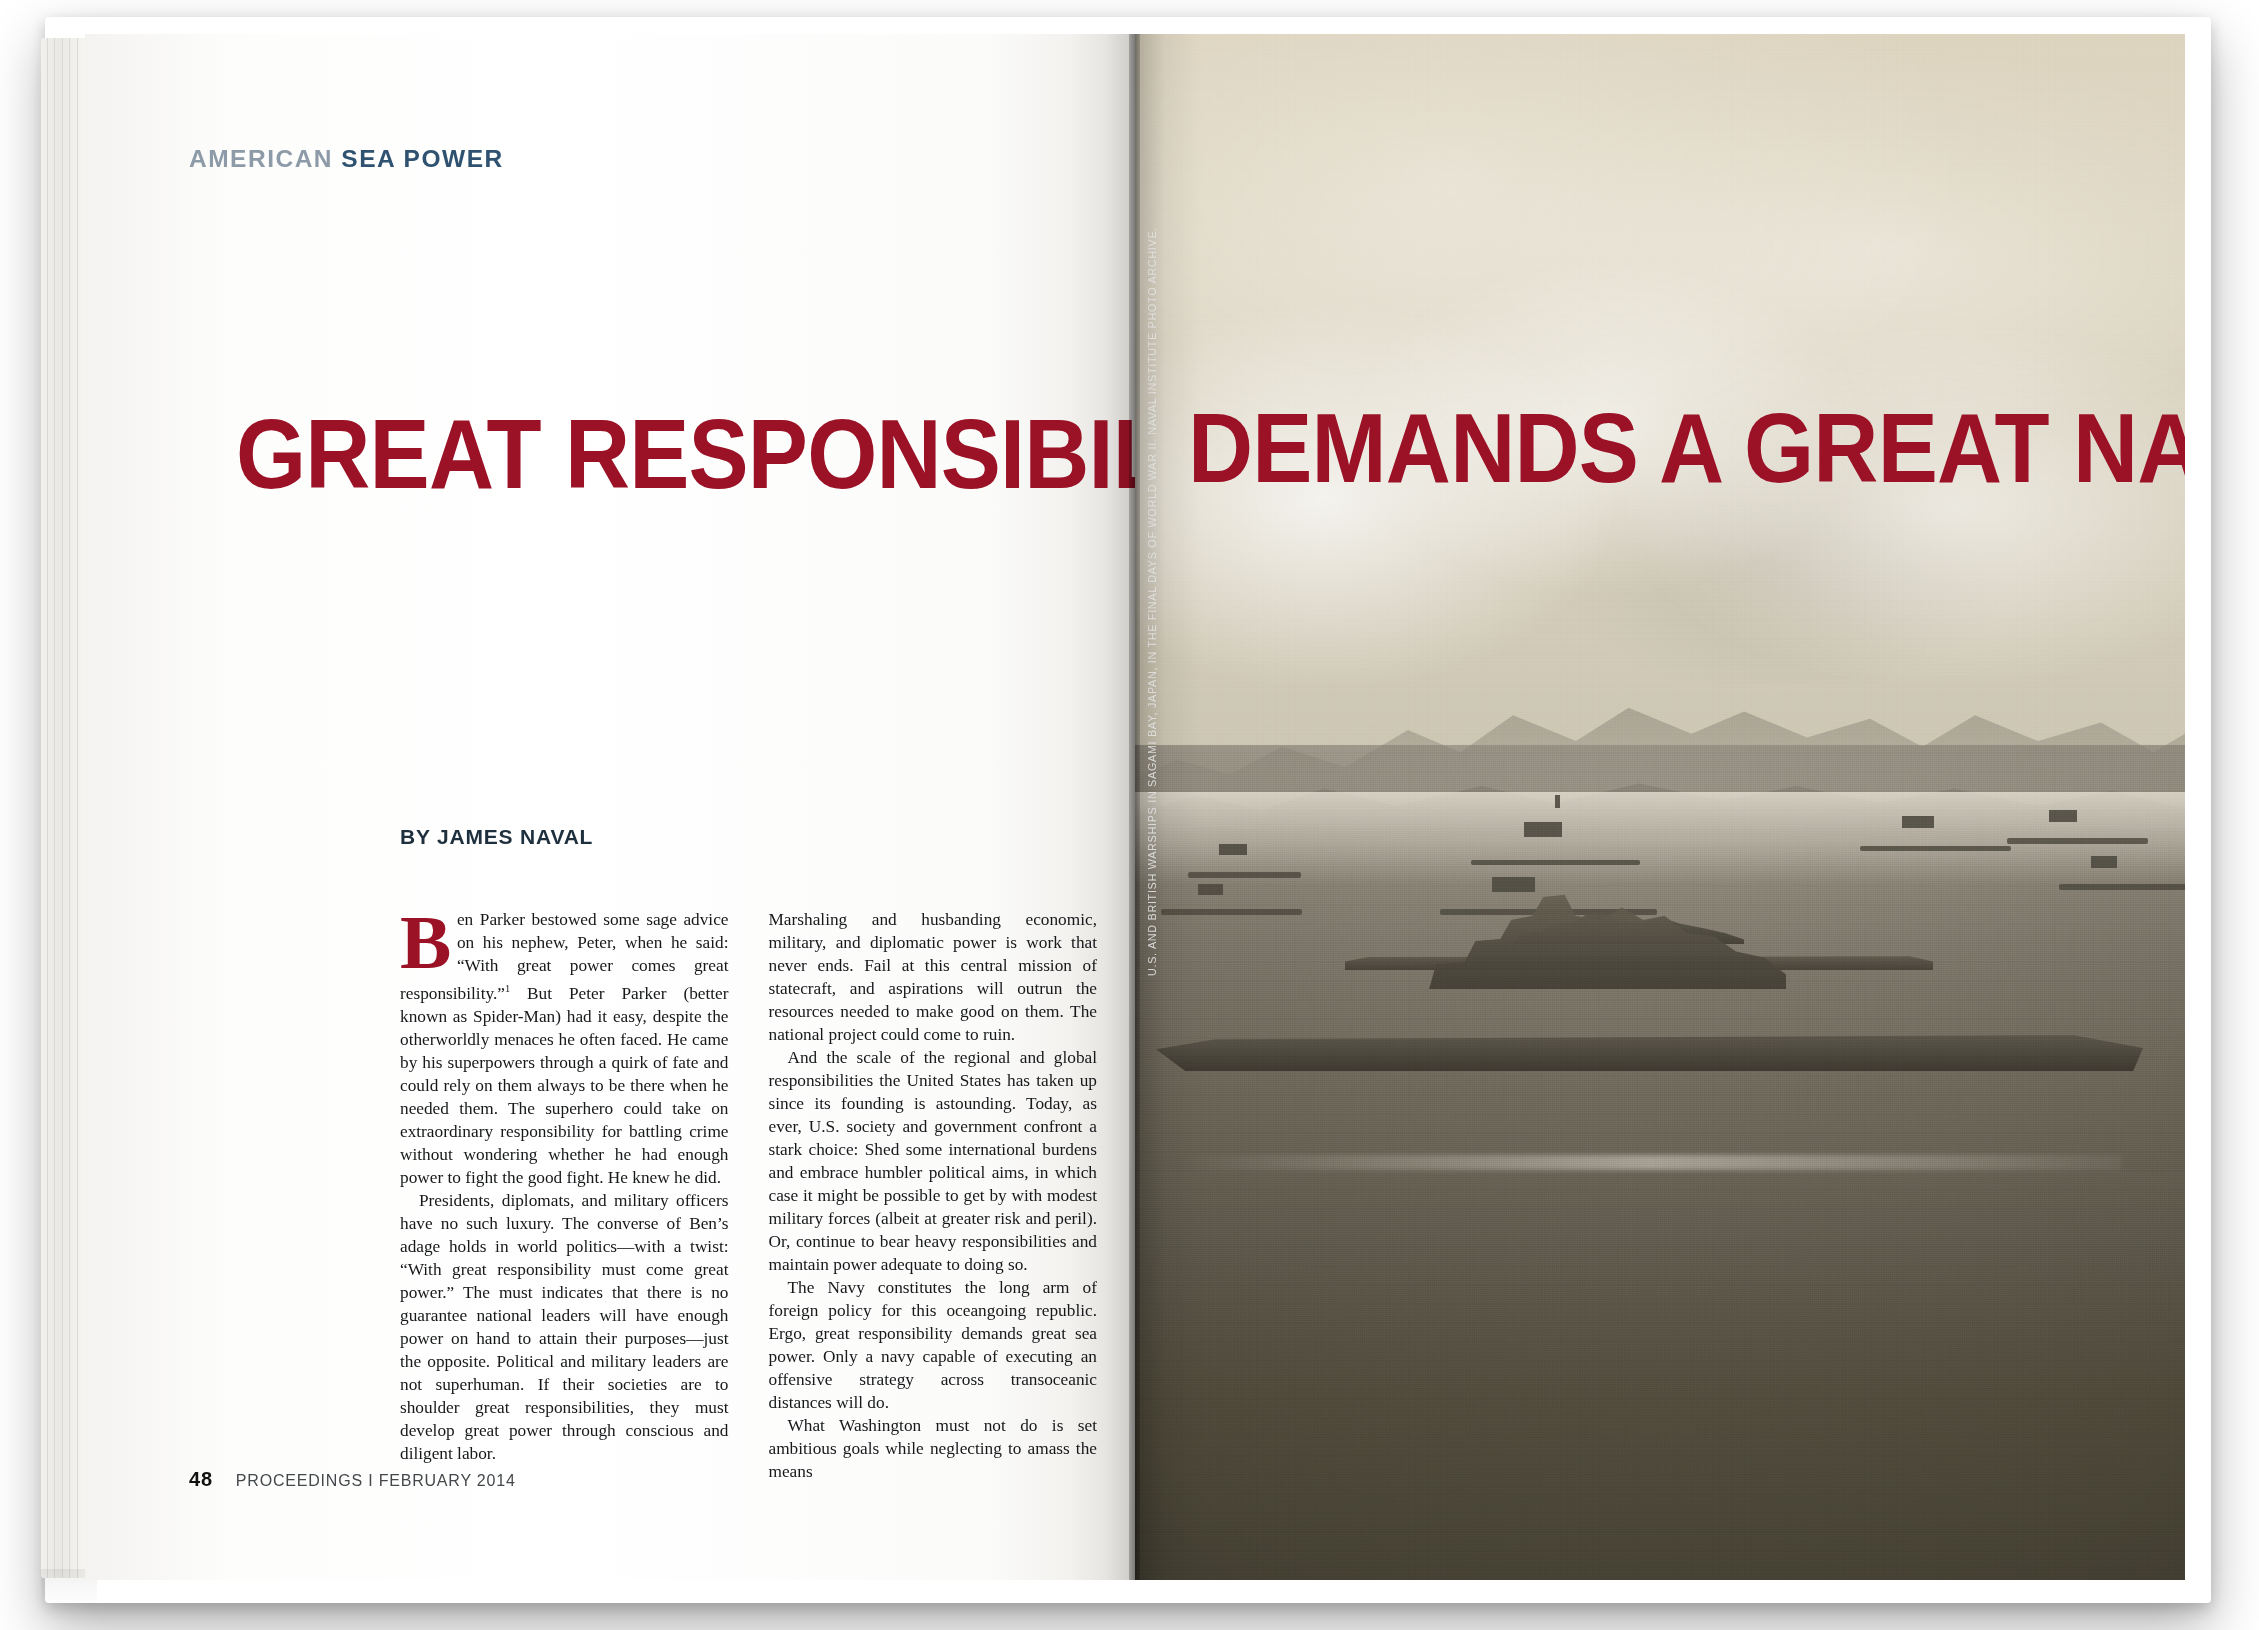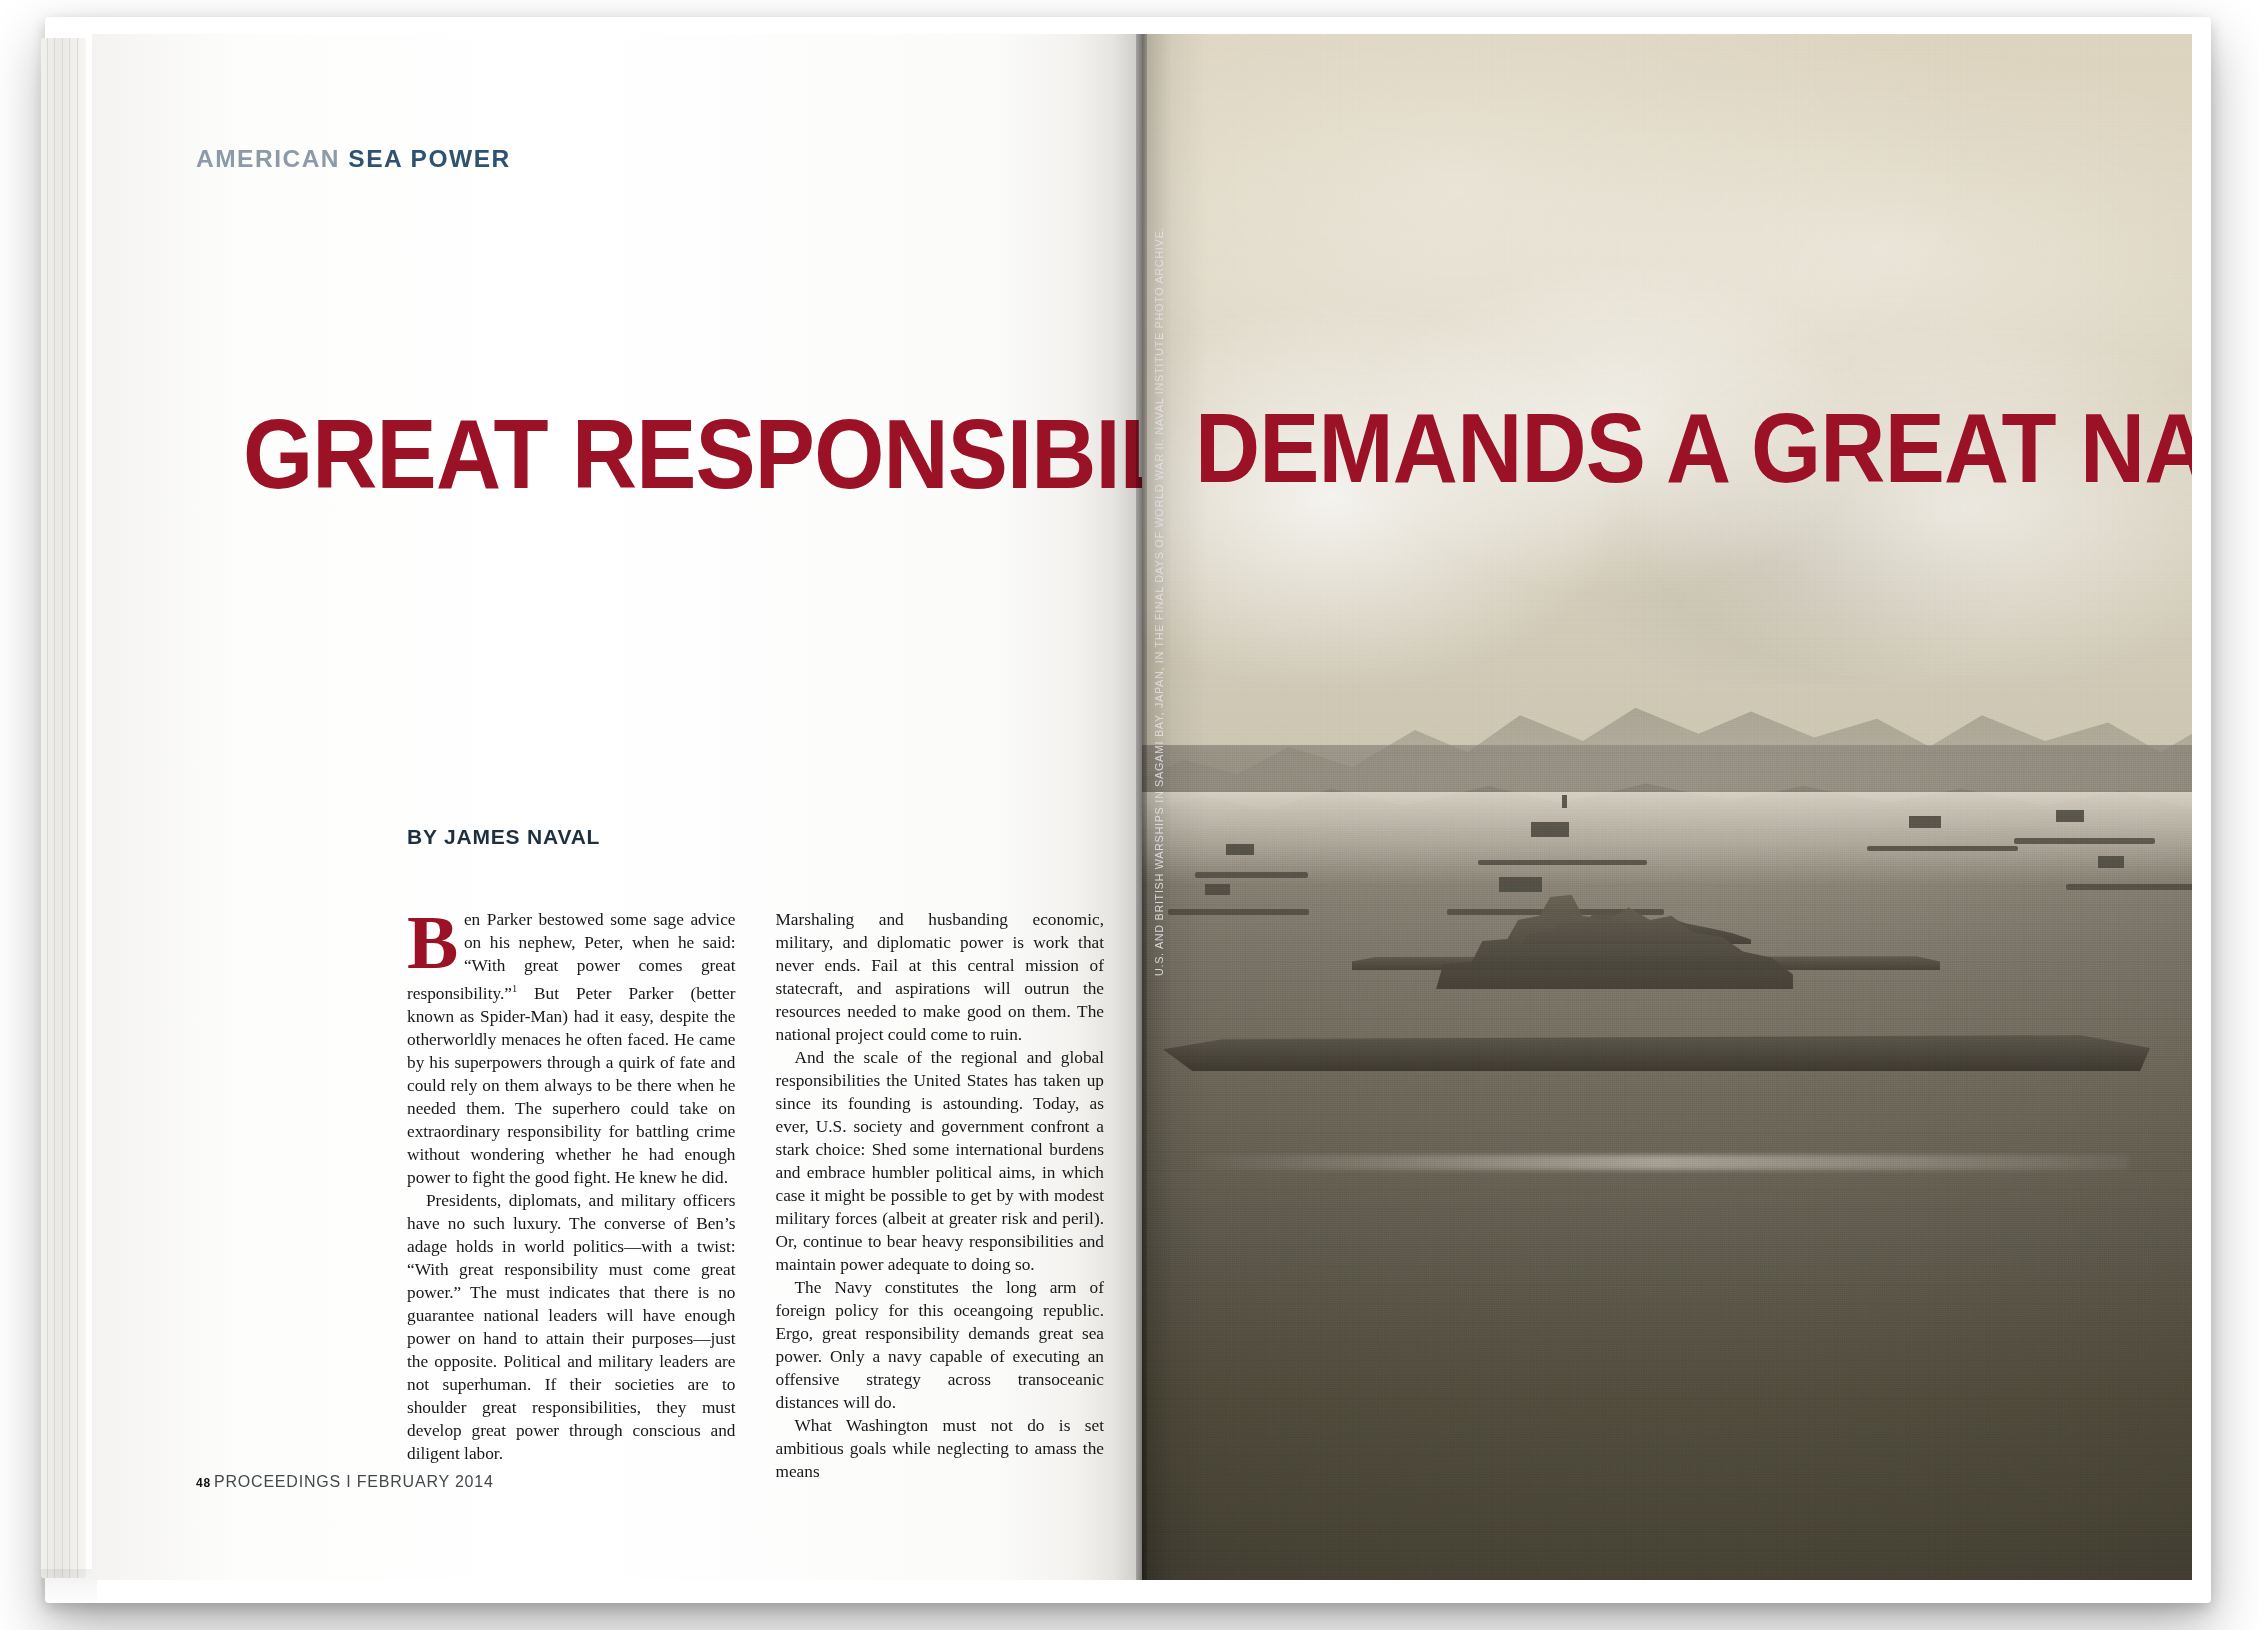--- a/index.html
+++ b/index.html
@@ -62,21 +62,21 @@
     left: 41px;
     bottom: 24.5px;
     width: 56px;
     height: 38px;
     background: linear-gradient(to bottom, rgba(0,0,0,0.06), rgba(0,0,0,0));
   }
 
   
   #spread {
     position: absolute;
-    left: 92px;
+    left: 85px;
     top: 34px;
     width: 2100px;
     height: 1546px;
     display: flex;
     background: #f0abfc;
     overflow: hidden;
     justify-content: center;
   }
 
   
@@ -175,22 +175,22 @@
     left: 104px;
     bottom: 89px;
     font-family: "Liberation Sans", sans-serif;
     font-size: 16px;
     letter-spacing: 0.8px;
     color: #44484c;
   }
   .folio .pgnum {
     font-weight: 700;
     color: #111;
-    margin-right: 3px;
-    font-size: 12px;
+    margin-right: 23px;
+    font-size: 20px;
   }
 
   
   .gutter-left {
     position: absolute;
     right: 0; top: 0;
     width: 66px; height: 100%;
     background: linear-gradient(to right, rgba(0,0,0,0) 0%, rgba(0,0,0,0.035) 55%, rgba(0,0,0,0.14) 100%);
     pointer-events: none;
   }

